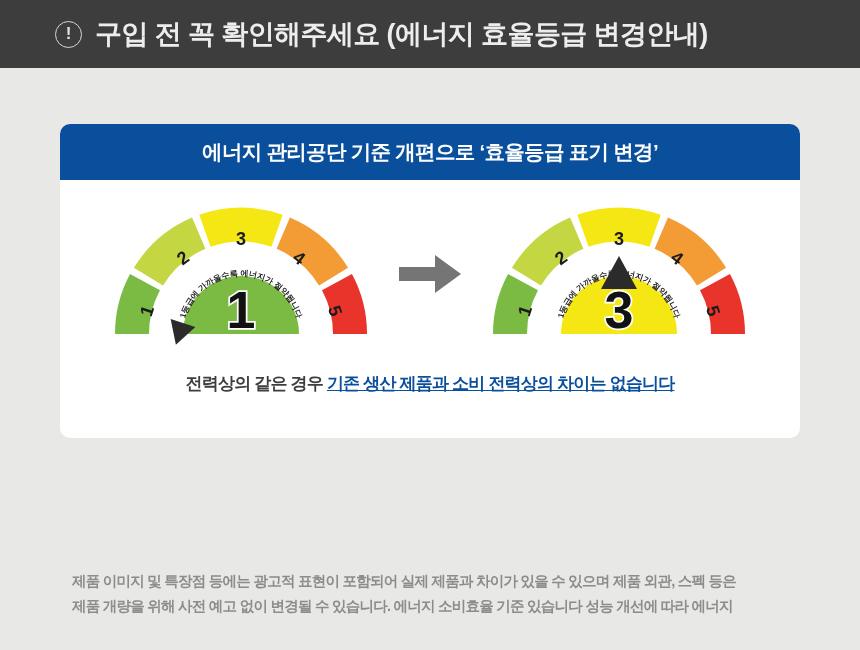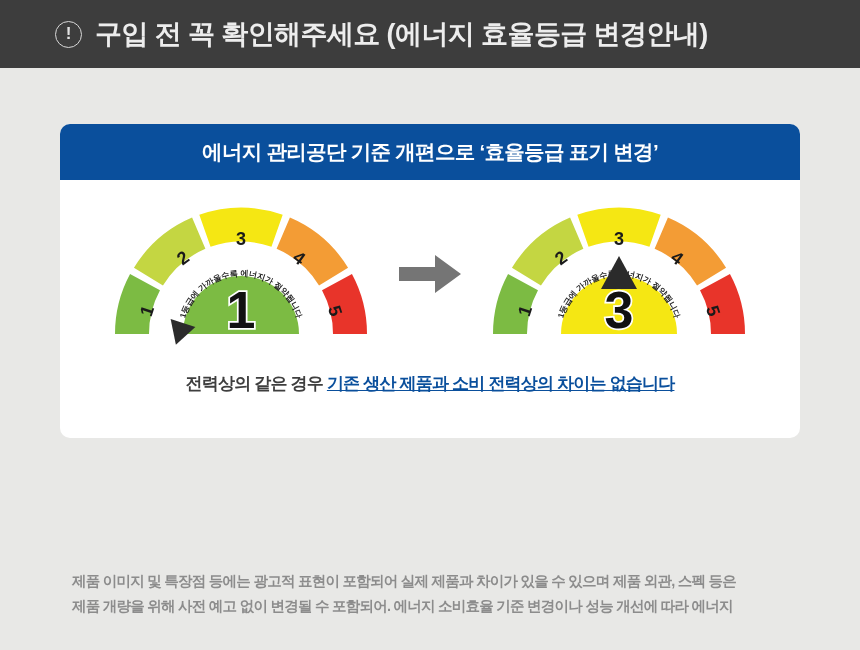--- a/index.html
+++ b/index.html
@@ -247,14 +247,14 @@
 
     <div class="paragraph">
       <span class="pline"><span>전력상의 같은 경우 </span><span class="hl">기존 생산 제품과 소비 전력상의 차이는 없습니다</span></span>
     </div>
 
   </div>
 </div>
 
 <div class="disclaimer">
   <span class="dline">제품 이미지 및 특장점 등에는 광고적 표현이 포함되어 실제 제품과 차이가 있을 수 있으며 제품 외관, 스펙 등은</span>
-  <span class="dline">제품 개량을 위해 사전 예고 없이 변경될 수 포함되어.  에너지 소비효율 기준 변경이나 성능 개선에 따라 에너지</span>
+  <span class="dline">제품 개량을 위해 사전 예고 없이 변경될 수 있습니다.  에너지 소비효율 기준 있습니다 성능 개선에 따라 에너지</span>
 </div>
 
 </body></html>

